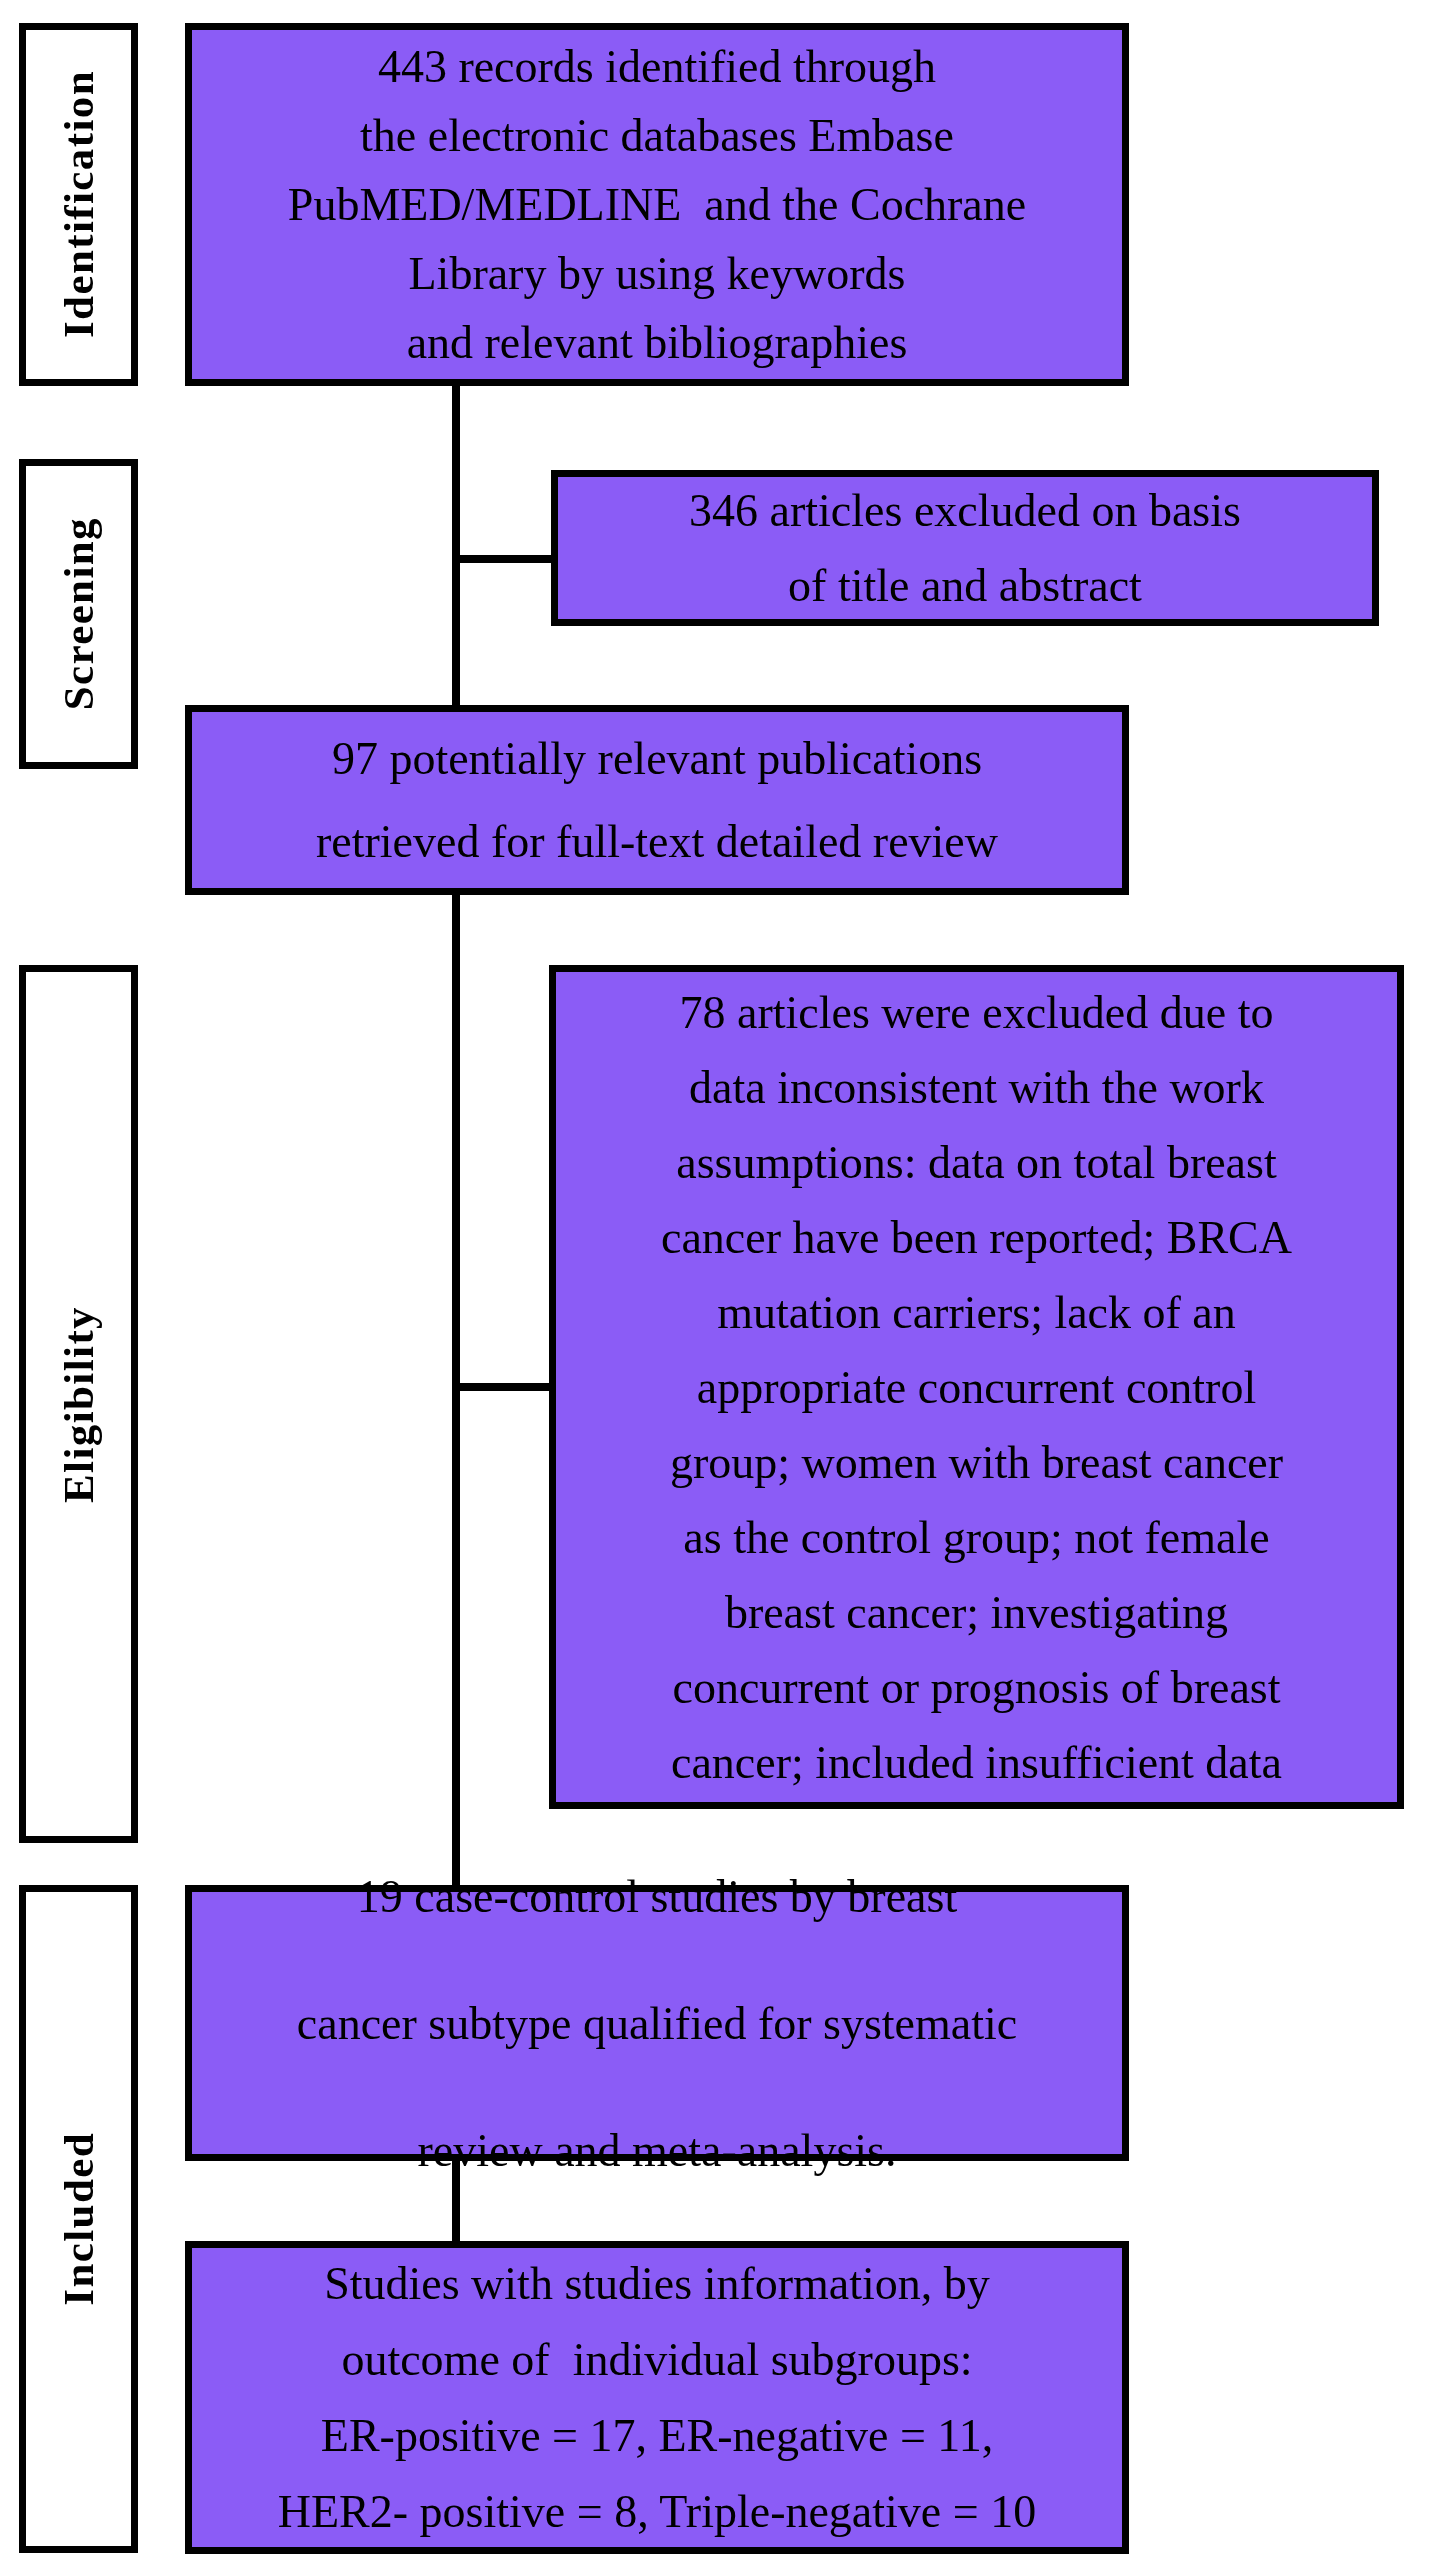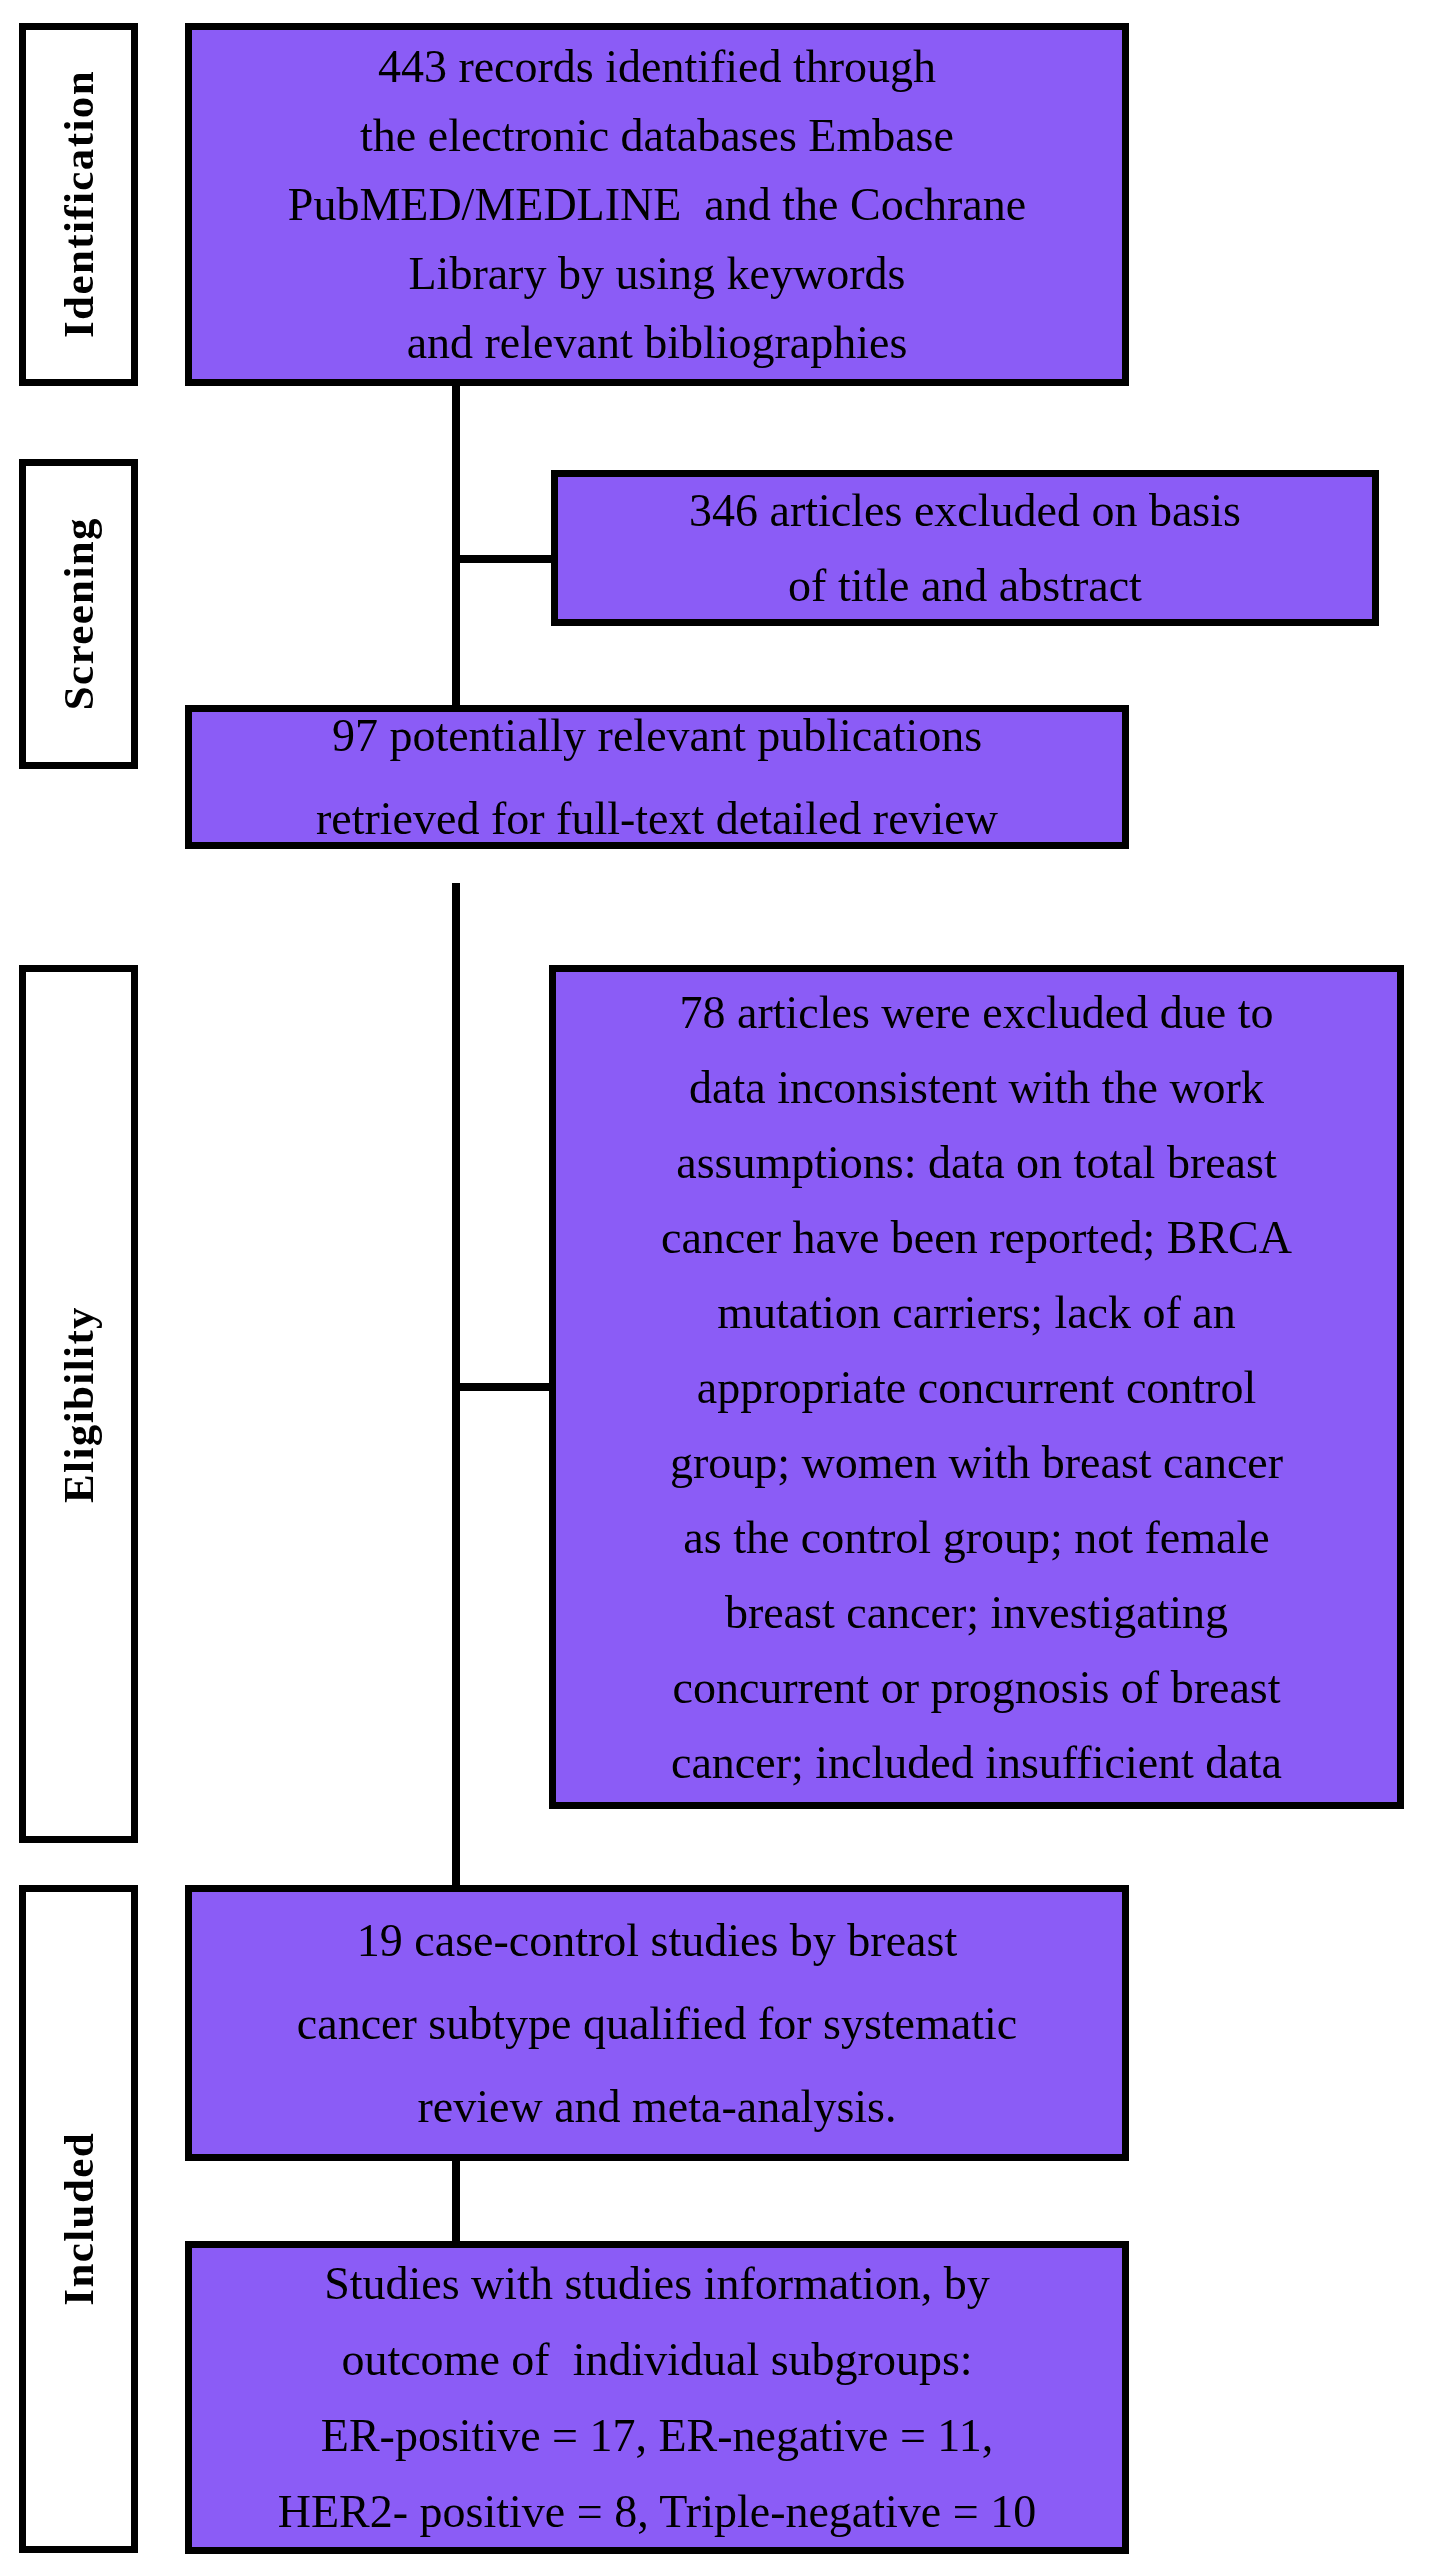--- a/index.html
+++ b/index.html
@@ -90,40 +90,40 @@
     <div class="line">PubMED/MEDLINE  and the Cochrane</div>
     <div class="line">Library by using keywords</div>
     <div class="line">and relevant bibliographies</div>
   </div>
 
   <div class="box lh108" style="left:551px; top:470px; width:828px; height:156px;">
     <div class="line">346 articles excluded on basis</div>
     <div class="line">of title and abstract</div>
   </div>
 
-  <div class="box lh120" style="left:185px; top:705px; width:944px; height:144px;">
+  <div class="box lh120" style="left:185px; top:705px; width:944px; height:190px;">
     <div class="line">97 potentially relevant publications</div>
     <div class="line">retrieved for full-text detailed review</div>
   </div>
 
   <div class="box lh108" style="left:549px; top:965px; width:855px; height:844px;">
     <div class="line">78 articles were excluded due to</div>
     <div class="line">data inconsistent with the work</div>
     <div class="line">assumptions: data on total breast</div>
     <div class="line">cancer have been reported; BRCA</div>
     <div class="line">mutation carriers; lack of an</div>
     <div class="line">appropriate concurrent control</div>
     <div class="line">group; women with breast cancer</div>
     <div class="line">as the control group; not female</div>
     <div class="line">breast cancer; investigating</div>
     <div class="line">concurrent or prognosis of breast</div>
     <div class="line">cancer; included insufficient data</div>
   </div>
 
-  <div class="box lh120" style="left:185px; top:1885px; width:944px; height:276px;">
+  <div class="box lh120" style="left:185px; top:1885px; width:944px; height:276px;gap:44px;">
     <div class="line">19 case-control studies by breast</div>
     <div class="line">cancer subtype qualified for systematic</div>
     <div class="line">review and meta-analysis.</div>
   </div>
 
   <div class="box lh110" style="left:185px; top:2241px; width:944px; height:313px;">
     <div class="line">Studies with studies information, by</div>
     <div class="line">outcome of  individual subgroups:</div>
     <div class="line">ER-positive = 17, ER-negative = 11,</div>
     <div class="line">HER2- positive = 8, Triple-negative = 10</div>

